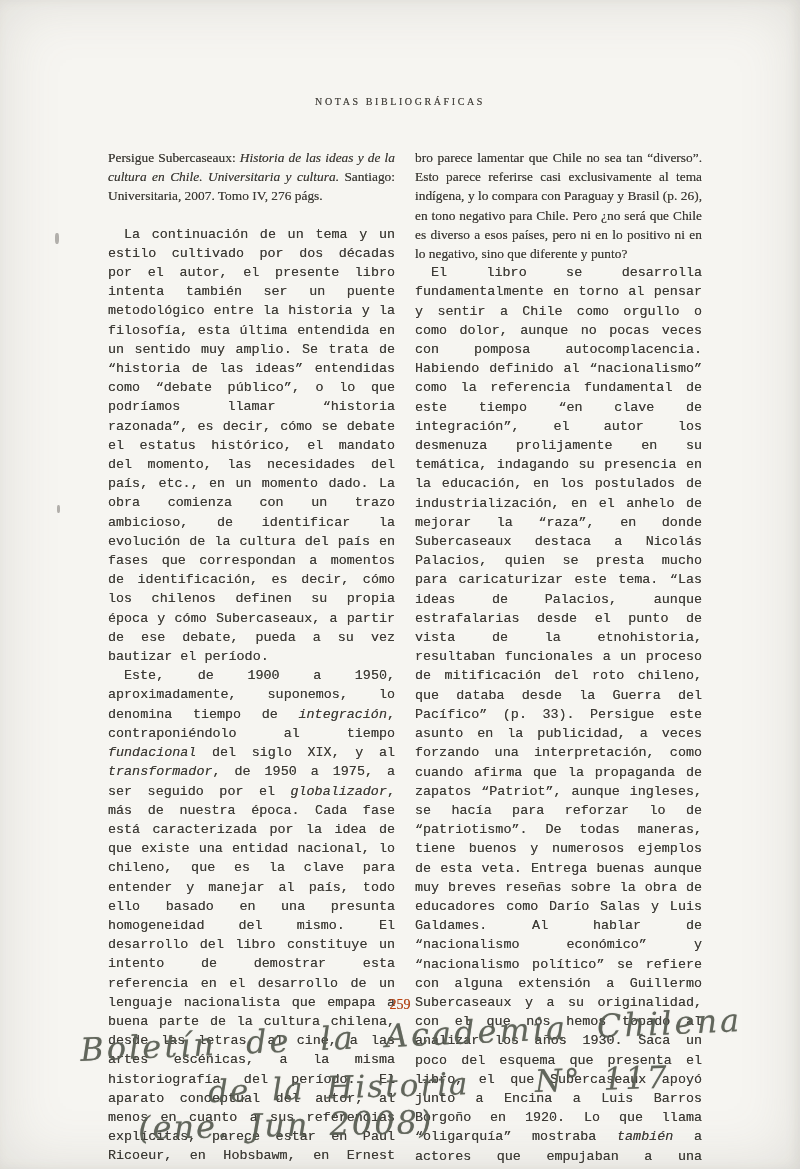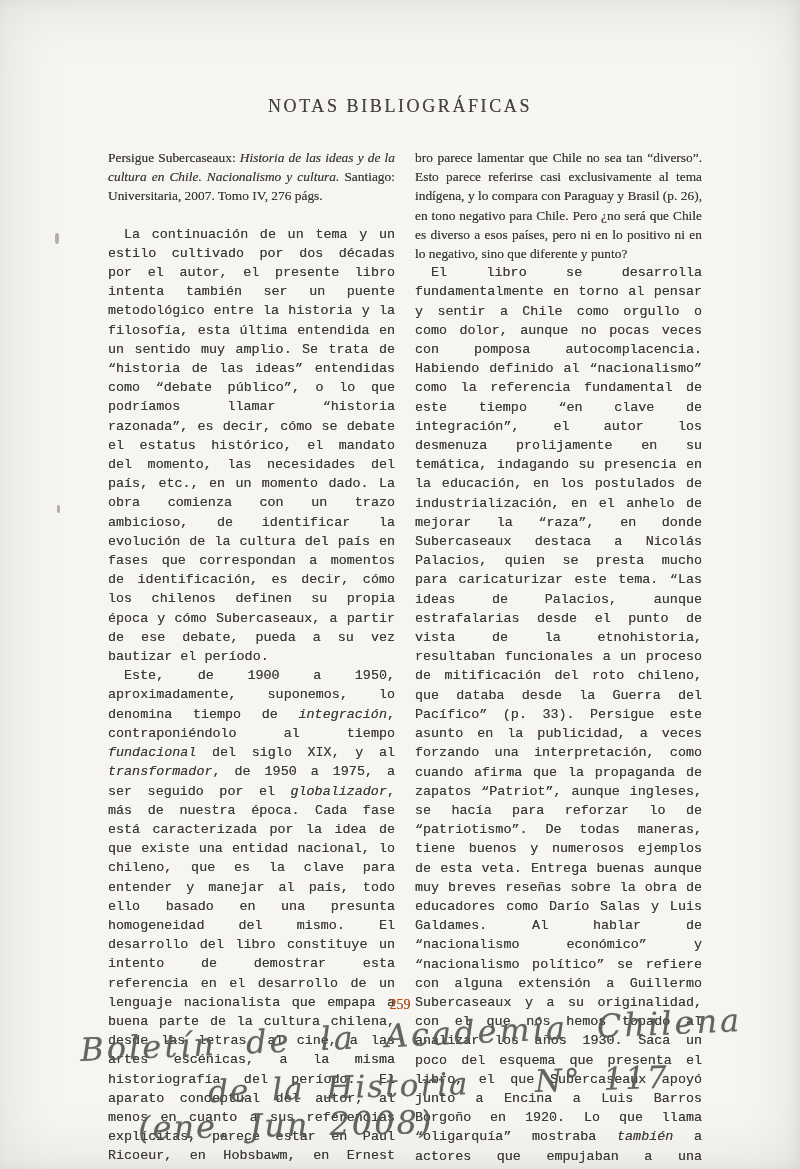--- a/index.html
+++ b/index.html
@@ -17,21 +17,21 @@
     box-shadow: inset 0 0 60px rgba(120,115,105,0.18), inset -4px 0 12px rgba(120,115,105,0.10);
     overflow: hidden;
     color: #3d3b36;
   }
   .running-head {
     position: absolute;
     top: 96px;
     left: 0;
     width: 100%;
     text-align: center;
-    font-size: 18px;
+    font-size: 10px;
     letter-spacing: 2.6px;
     color: #45433e;
     text-shadow: 0 0 0.5px rgba(70,66,60,0.65);
   }
   .columns {
     position: absolute;
     top: 148px;
     left: 108px;
     width: 594px;
     display: flex;
@@ -104,21 +104,21 @@
 
 <div class="page">
 
   <div class="running-head">NOTAS BIBLIOGRÁFICAS</div>
 
   <div class="speck speck-1"></div>
   <div class="speck speck-2"></div>
 
   <div class="columns">
     <div class="col">
-      <p class="citation"><span>Persigue Subercaseaux: </span><em>Historia de las ideas y de la cultura en Chile. Nacionalismo y cultura.</em><span> Santiago: Universitaria, 2007. Tomo IV, 276 págs.</span></p>
+      <p class="citation"><span>Persigue Subercaseaux: </span><em>Historia de las ideas y de la cultura en Chile. Universitaria y cultura.</em><span> Santiago: Universitaria, 2007. Tomo IV, 276 págs.</span></p>
       <p class="indent"><span>La continuación de un tema y un estilo cultivado por dos décadas por el autor, el presente libro intenta también ser un puente metodológico entre la historia y la filosofía, esta última entendida en un sentido muy amplio. Se trata de “historia de las ideas” entendidas como “debate público”, o lo que podríamos llamar “historia razonada”, es decir, cómo se debate el estatus histórico, el mandato del momento, las necesidades del país, etc., en un momento dado. La obra comienza con un trazo ambicioso, de identificar la evolución de la cultura del país en fases que correspondan a momentos de identificación, es decir, cómo los chilenos definen su propia época y cómo Subercaseaux, a partir de ese debate, pueda a su vez bautizar el período.</span></p>
       <p class="indent"><span>Este, de 1900 a 1950, aproximadamente, suponemos, lo denomina tiempo de </span><em>integración</em><span>, contraponiéndolo al tiempo </span><em>fundacional</em><span> del siglo XIX, y al </span><em>transformador</em><span>, de 1950 a 1975, a ser seguido por el </span><em>globalizador</em><span>, más de nuestra época. Cada fase está caracterizada por la idea de que existe una entidad nacional, lo chileno, que es la clave para entender y manejar al país, todo ello basado en una presunta homogeneidad del mismo. El desarrollo del libro constituye un intento de demostrar esta referencia en el desarrollo de un lenguaje nacionalista que empapa a buena parte de la cultura chilena, desde las letras, al cine, a las artes escénicas, a la misma historiografía del período. El aparato conceptual del autor, al menos en cuanto a sus referencias explícitas, parece estar en Paul Ricoeur, en Hobsbawm, en Ernest Gellner, aunque cuesta encontrar la genealogía al momento de analizar el desarrollo mismo del libro. Aun cuando no existe ni tenía por qué existir una comparación explícita con otros países latinoamericanos, en los inicios del li-</span></p>
     </div>
     <div class="col">
       <p><span>bro parece lamentar que Chile no sea tan “diverso”. Esto parece referirse casi exclusivamente al tema indígena, y lo compara con Paraguay y Brasil (p. 26), en tono negativo para Chile. Pero ¿no será que Chile es diverso a esos países, pero ni en lo positivo ni en lo negativo, sino que diferente y punto?</span></p>
       <p class="indent"><span>El libro se desarrolla fundamentalmente en torno al pensar y sentir a Chile como orgullo o como dolor, aunque no pocas veces con pomposa autocomplacencia. Habiendo definido al “nacionalismo” como la referencia fundamental de este tiempo “en clave de integración”, el autor los desmenuza prolijamente en su temática, indagando su presencia en la educación, en los postulados de industrialización, en el anhelo de mejorar la “raza”, en donde Subercaseaux destaca a Nicolás Palacios, quien se presta mucho para caricaturizar este tema. “Las ideas de Palacios, aunque estrafalarias desde el punto de vista de la etnohistoria, resultaban funcionales a un proceso de mitificación del roto chileno, que databa desde la Guerra del Pacífico” (p. 33). Persigue este asunto en la publicidad, a veces forzando una interpretación, como cuando afirma que la propaganda de zapatos “Patriot”, aunque ingleses, se hacía para reforzar lo de “patriotismo”. De todas maneras, tiene buenos y numerosos ejemplos de esta veta. Entrega buenas aunque muy breves reseñas sobre la obra de educadores como Darío Salas y Luis Galdames. Al hablar de “nacionalismo económico” y “nacionalismo político” se refiere con alguna extensión a Guillermo Subercaseaux y a su originalidad, con el que nos hemos topado al analizar los años 1930. Saca un poco del esquema que presenta el libro, el que Subercaseaux apoyó junto a Encina a Luis Barros Borgoño en 1920. Lo que llama “oligarquía” mostraba </span><em>también</em><span> a actores que empujaban a una renovación del país. En general, tras poner su marco interpretativo, el autor no esboza una interpretación de los textos que analiza, y así corre el riesgo de caer en una</span></p>
     </div>
   </div>
 
   <div class="folio">259</div>

